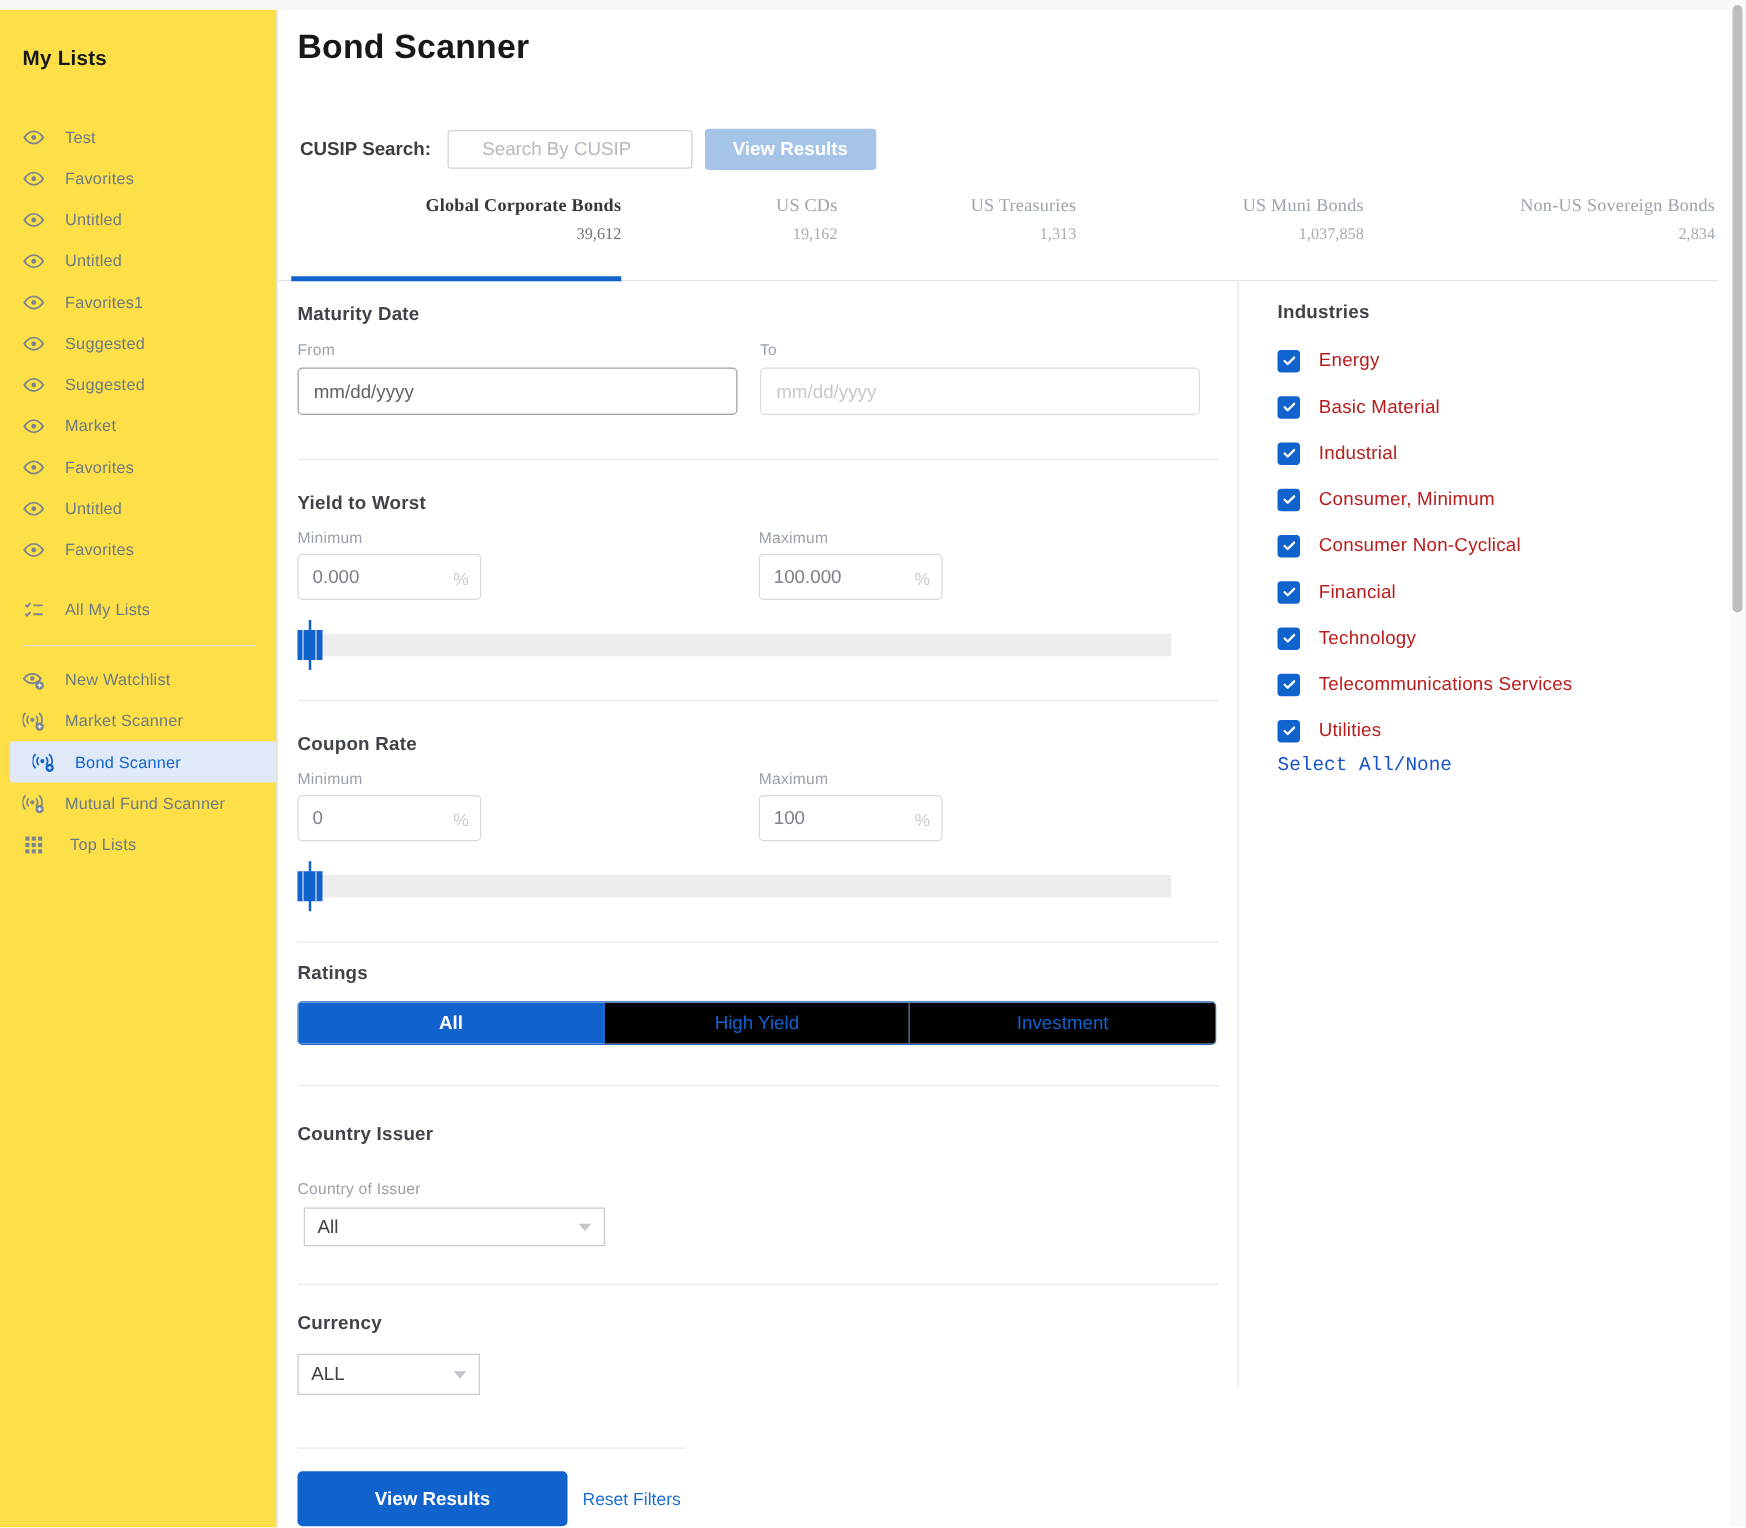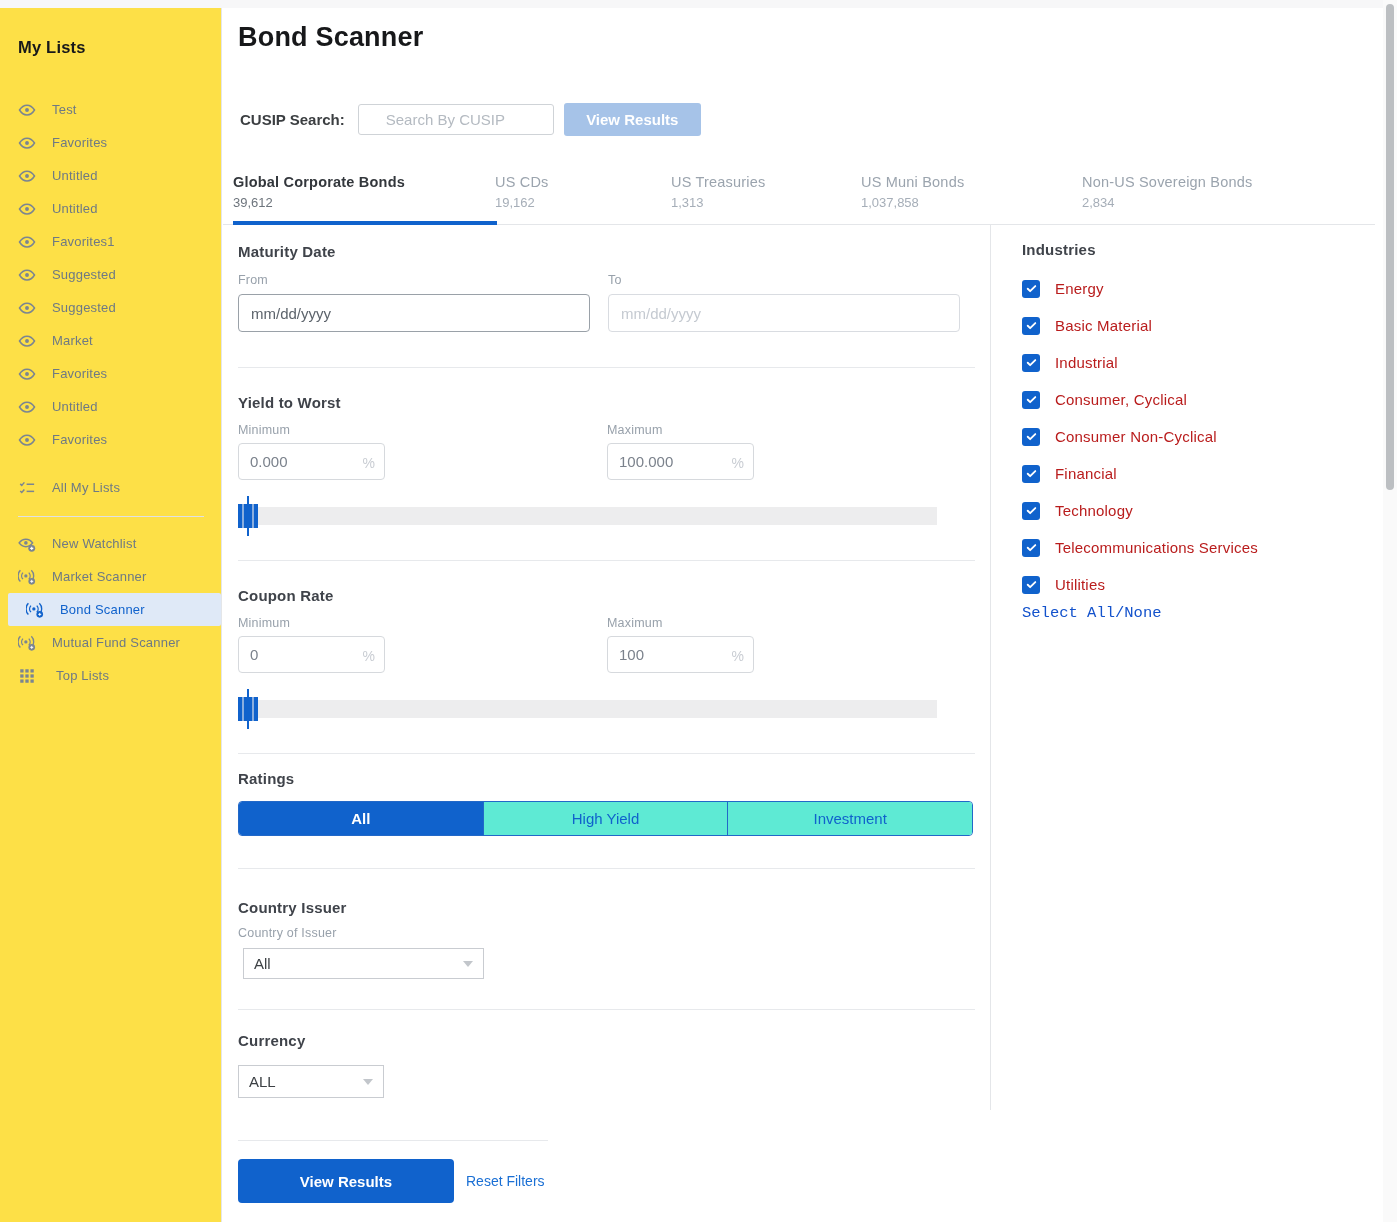--- a/index.html
+++ b/index.html
@@ -40,21 +40,21 @@
   .header { position:relative; height:147px; }
   .page-title { position:absolute; left:15px; top:14px; font-size:27px; font-weight:700; color:#17181a; letter-spacing:.2px; }
   .cusip-row { position:absolute; left:17px; top:95px; display:flex; align-items:center; }
   .cusip-label { font-size:15px; font-weight:700; color:#3b3e41; }
   .cusip-input { margin-left:13px; width:196px; height:31px; border:1px solid #cfd3d7; border-radius:3px; padding:0 27px; font-size:15px; color:#555; font-family:"Liberation Sans",sans-serif; }
   .cusip-input::placeholder { color:#b4bac1; }
   .btn-disabled { margin-left:10px; width:137px; height:33px; background:#a6c3e8; color:#fff; font-size:15px; font-weight:700; border:none; border-radius:3px; cursor:pointer; font-family:"Liberation Sans",sans-serif; }
 
   
   .tabs { position:relative; height:70px; border-bottom:1px solid #e4e6e9; }
-  .tab { position:absolute; top:19px; text-align:left; cursor:pointer; }
+  .tab { position:absolute; top:2px; text-align:right; cursor:pointer;font-family:Liberation Serif, serif; }
   .tab-label { font-size:14.5px; color:#9ba4ae; letter-spacing:.2px; }
   .tab-count { font-size:13px; color:#a6aeb8; margin-top:5px; }
   .tab.active .tab-label { color:#33373c; font-weight:600; }
   .tab.active .tab-count { color:#6d747c; }
   .t0 { left:10px;  width:264px; }
   .t1 { left:272px; width:175px; }
   .t2 { left:448px; width:190px; }
   .t3 { left:638px; width:230px; }
   .t4 { left:859px; width:290px; }
   .tab-underline { position:absolute; left:10px; bottom:-1px; width:264px; height:4px; background:#1062cc; }
@@ -98,28 +98,28 @@
       transparent 9px, #8aaede 9px, #8aaede 10.5px, transparent 10.5px,
       transparent 14px, #8aaede 14px, #8aaede 15.5px, transparent 15.5px);
   }
   .slider-handle::before { content:""; position:absolute; left:9px; top:-8px; width:2px; height:40px; background:#1062cc; }
   .sec-range .hr { margin-top:24px; }
 
   
   .sec-ratings { padding-top:16px; }
   .sec-ratings h3 { margin-bottom:14px; }
   .seg { display:flex; width:735px; height:35px; border:1px solid #2268c8; border-radius:4px; overflow:hidden; background:#fff; }
-  .seg-btn { flex:1; display:flex; align-items:center; justify-content:center; font-size:15px; color:#1062cc; background:#5eead4; border:none; border-left:1px solid #2268c8; cursor:pointer; font-family:"Liberation Sans",sans-serif; }
+  .seg-btn { flex:1; display:flex; align-items:center; justify-content:center; font-size:15px; color:#1062cc; background:#000000; border:none; border-left:1px solid #2268c8; cursor:pointer; font-family:"Liberation Sans",sans-serif; }
   .seg-btn:first-child { border-left:none; }
   .seg-btn.active { background:#1062cc; color:#fff; font-weight:700; }
   .sec-ratings .hr { margin-top:32px; }
 
   
   .sec-country { padding-top:30px; }
-  .sec-country h3 { margin-bottom:10px; }
+  .sec-country h3 { margin-bottom:28px; }
   .sec-country .sub-label { display:block; margin-bottom:8px; }
   .select-box {
     position:relative; display:flex; align-items:center; height:31px;
     border:1px solid #c9ccd1; padding:0 10px; font-size:15px; color:#3c4044; background:#fff; cursor:pointer;
   }
   .select-box .caret { position:absolute; right:10px; width:0; height:0; border-left:5px solid transparent; border-right:5px solid transparent; border-top:6px solid #c2c6cb; }
   .country-select { width:241px; margin-left:5px; }
   .sec-country .hr { margin-top:30px; }
   .sec-currency { padding-top:22px; }
   .sec-currency h3 { margin-bottom:16px; }
@@ -489,21 +489,21 @@
             </svg>
           </span>
         <span class="ind-label">Industrial</span>
       </div>
       <div class="ind-row">
         <span class="checkbox">
             <svg viewBox="0 0 24 24" fill="none" stroke="#fff" stroke-width="3.4" stroke-linecap="round" stroke-linejoin="round">
               <path d="M5 12.5l4.5 4.5L19 7.5"></path>
             </svg>
           </span>
-        <span class="ind-label">Consumer, Cyclical</span>
+        <span class="ind-label">Consumer, Minimum</span>
       </div>
       <div class="ind-row">
         <span class="checkbox">
             <svg viewBox="0 0 24 24" fill="none" stroke="#fff" stroke-width="3.4" stroke-linecap="round" stroke-linejoin="round">
               <path d="M5 12.5l4.5 4.5L19 7.5"></path>
             </svg>
           </span>
         <span class="ind-label">Consumer Non-Cyclical</span>
       </div>
       <div class="ind-row">

